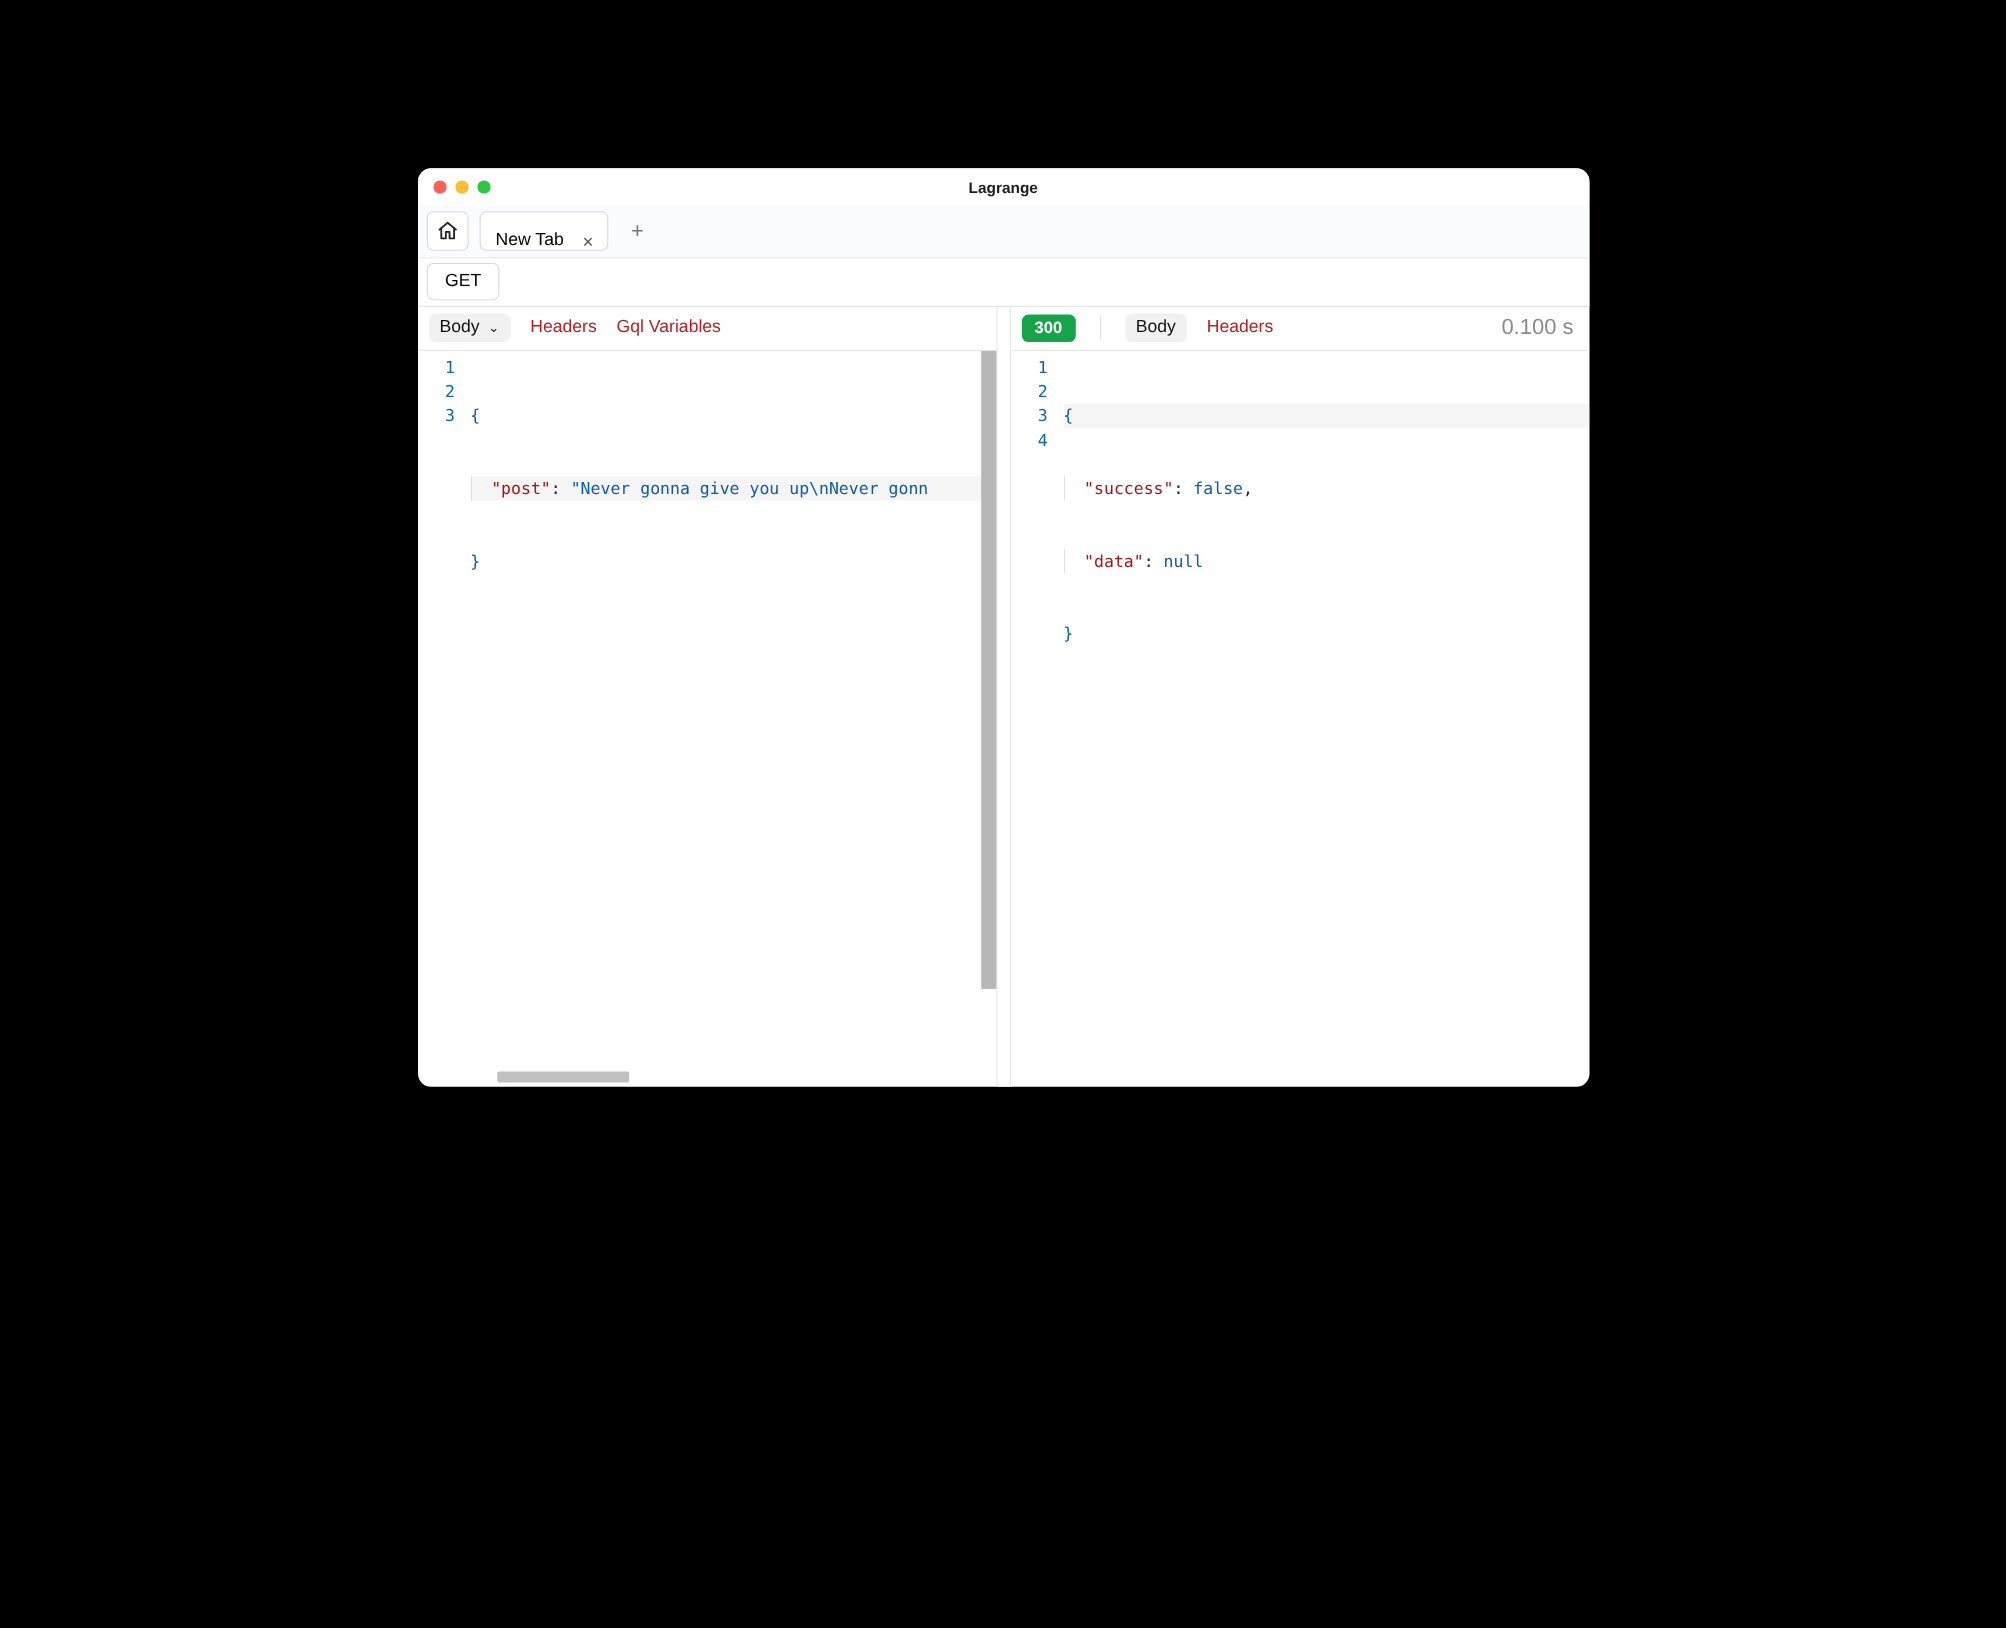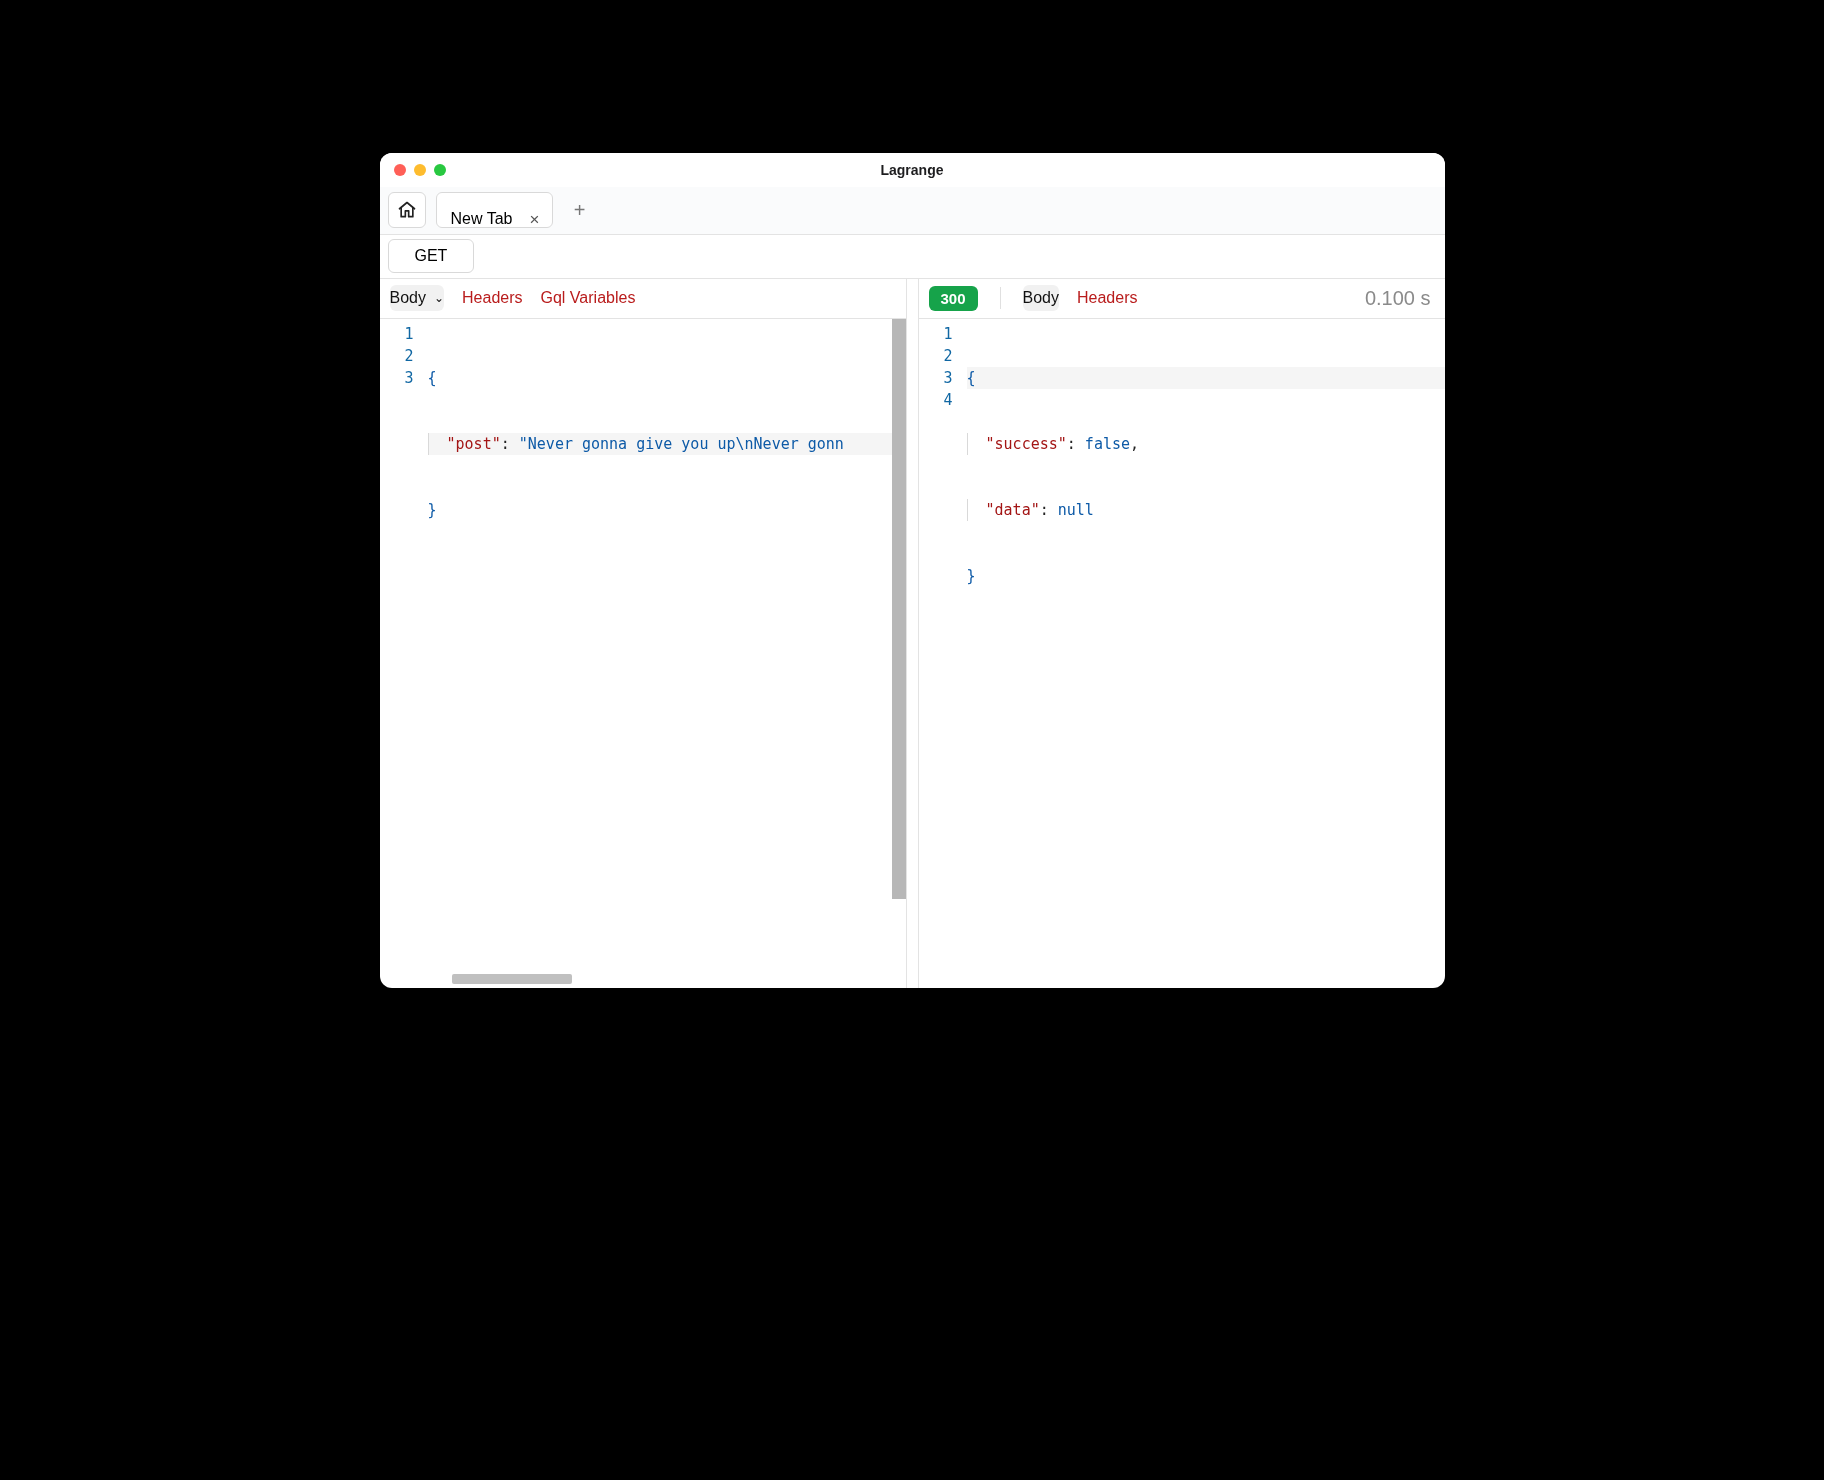--- a/index.html
+++ b/index.html
@@ -62,21 +62,21 @@
 .newtab {
   width: 32px; height: 32px; border-radius: 6px; display: flex;
   align-items: center; justify-content: center; color: #777; font-size: 20px;
   font-weight: 300; cursor: pointer;
 }
 .addrbar {
   height: 44px; background: #fff; border-bottom: 1px solid #e3e3e3;
   display: flex; align-items: center; padding: 6px 8px; gap: 10px;
 }
 .method-btn {
-  height: 34px; padding: 0 26px; background: #fff; border: 1px solid #d9d9d9;
+  height: 34px; padding: 0 16px; background: #fff; border: 1px solid #d9d9d9;
   border-radius: 6px; font-size: 16px; font-weight: 500; display: flex; align-items: center;
   cursor: pointer;
 }
 .url-input {
   flex: 1; height: 34px; border: 1px solid #e5e5e5; border-radius: 6px;
   background: #fff; display: flex; align-items: center; padding: 0 12px;
 }
 .url-input input {
   flex: 1; border: none; outline: none; font-size: 17px; color: #4a4a4a;
   font-family: inherit;
@@ -91,21 +91,21 @@
 }
 .pane { flex: 1; display: flex; flex-direction: column; min-width: 0; }
 .pane.left { border-right: 1px solid #e3e3e3; }
 .divider { width: 12px; background: #fff; border-right:1px solid #e3e3e3; }
 .pane-tabs {
   height: 40px; border-bottom: 1px solid #e3e3e3; display: flex; align-items: center;
   padding: 0 10px; gap: 18px; font-size: 16px;
 }
 .pane-tab { color: #b91c1c; cursor: pointer; display:flex; align-items:center; gap:6px;}
 .pane-tab.active {
-  color: #111; background: #f1f1f1; padding: 4px 0; border-radius: 6px;
+  color: #111; background: #f1f1f1; padding: 4px 10px; border-radius: 6px;
 }
 .status-pill {
   background: #16a34a; color: #fff; padding: 4px 12px; border-radius: 6px;
   font-weight: 600; font-size: 15px;
 }
 .vdiv { width:1px; height:22px; background:#e0e0e0; margin:0 4px;}
 .spacer { flex: 1; }
 .timing { color: #8a8a8a; font-size: 20px; margin-right: 4px;}
 .editor {
   flex: 1; display: flex; font-family: ui-monospace, SFMono-Regular, Menlo, Monaco, Consolas, monospace;

